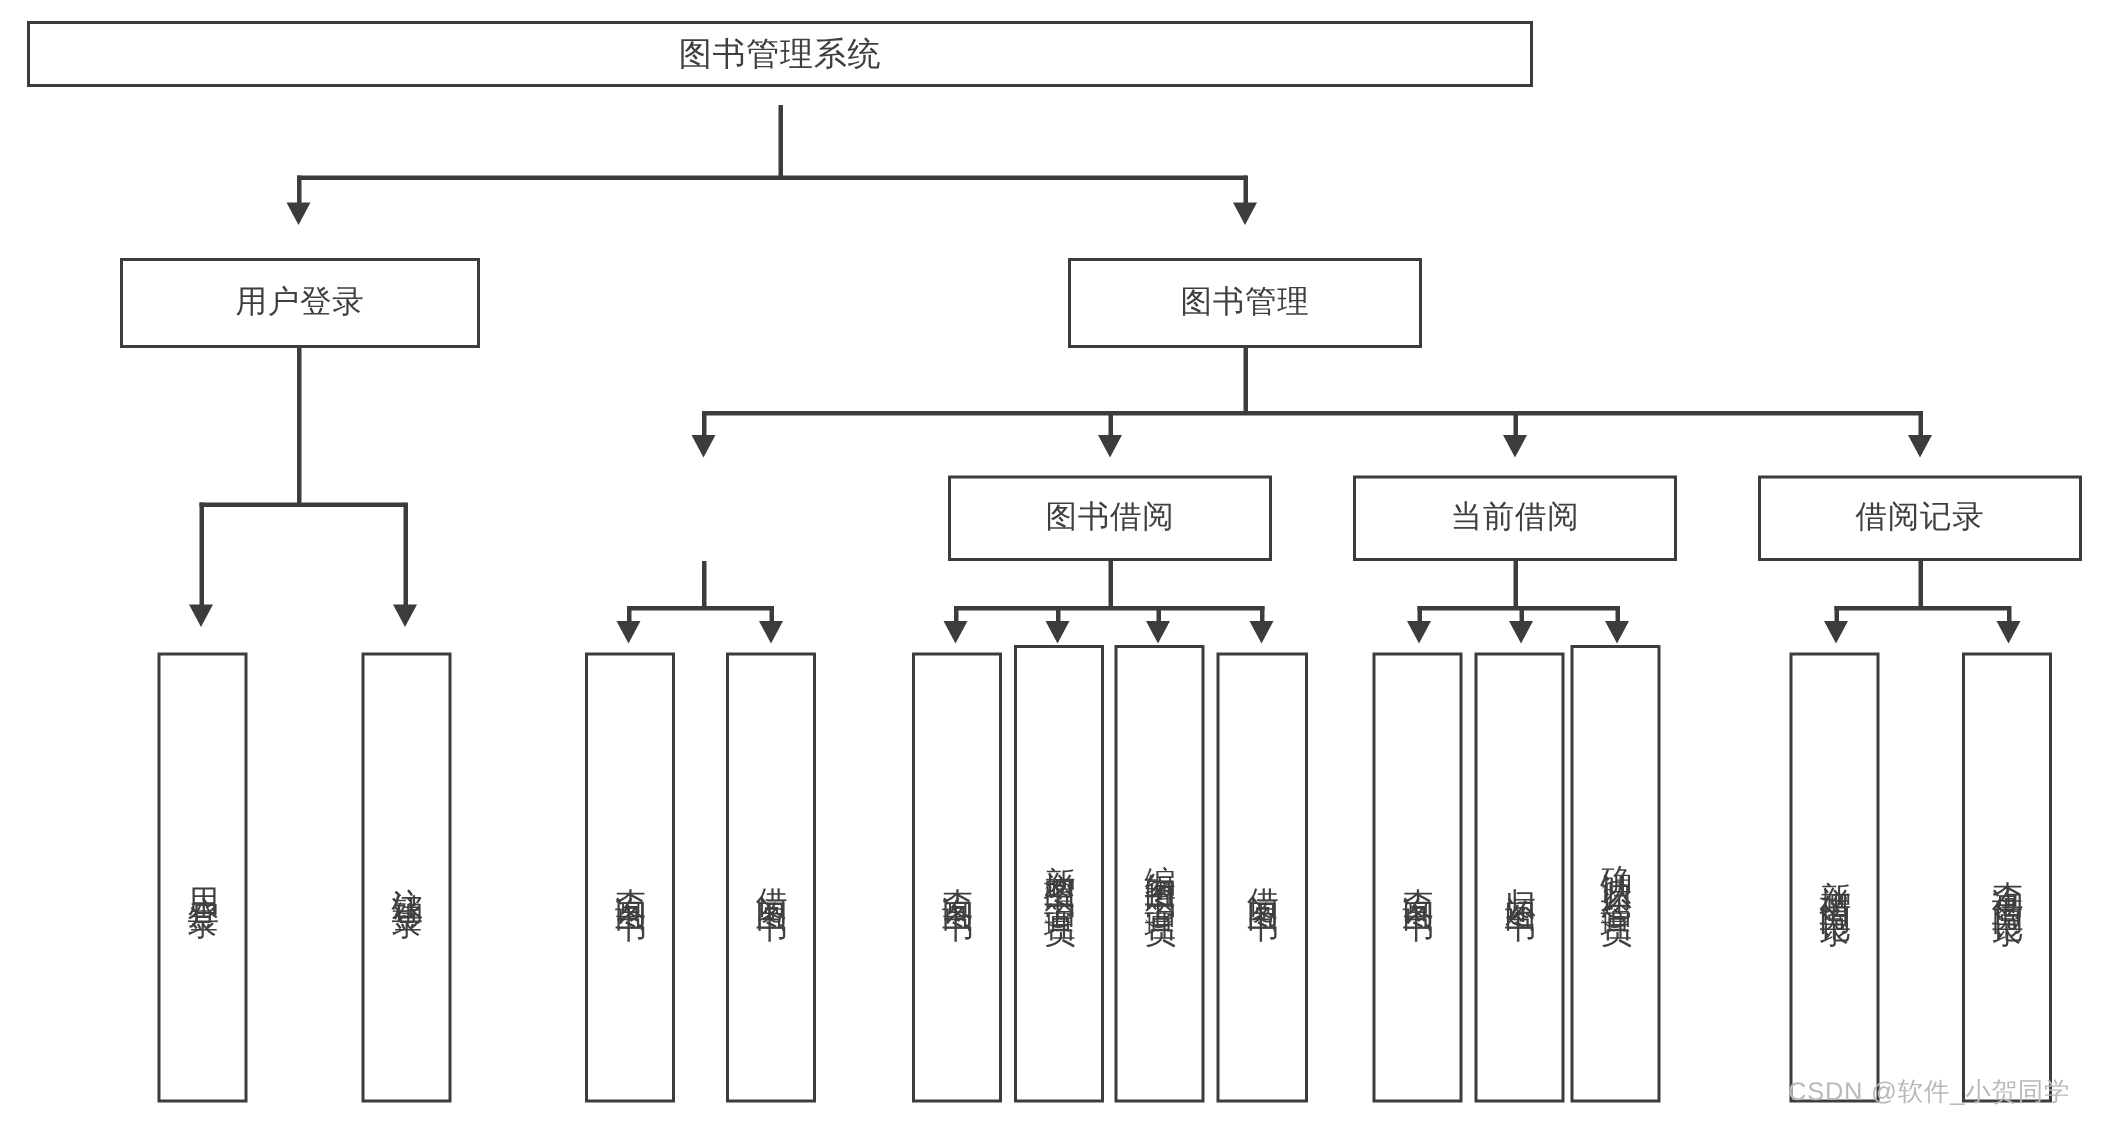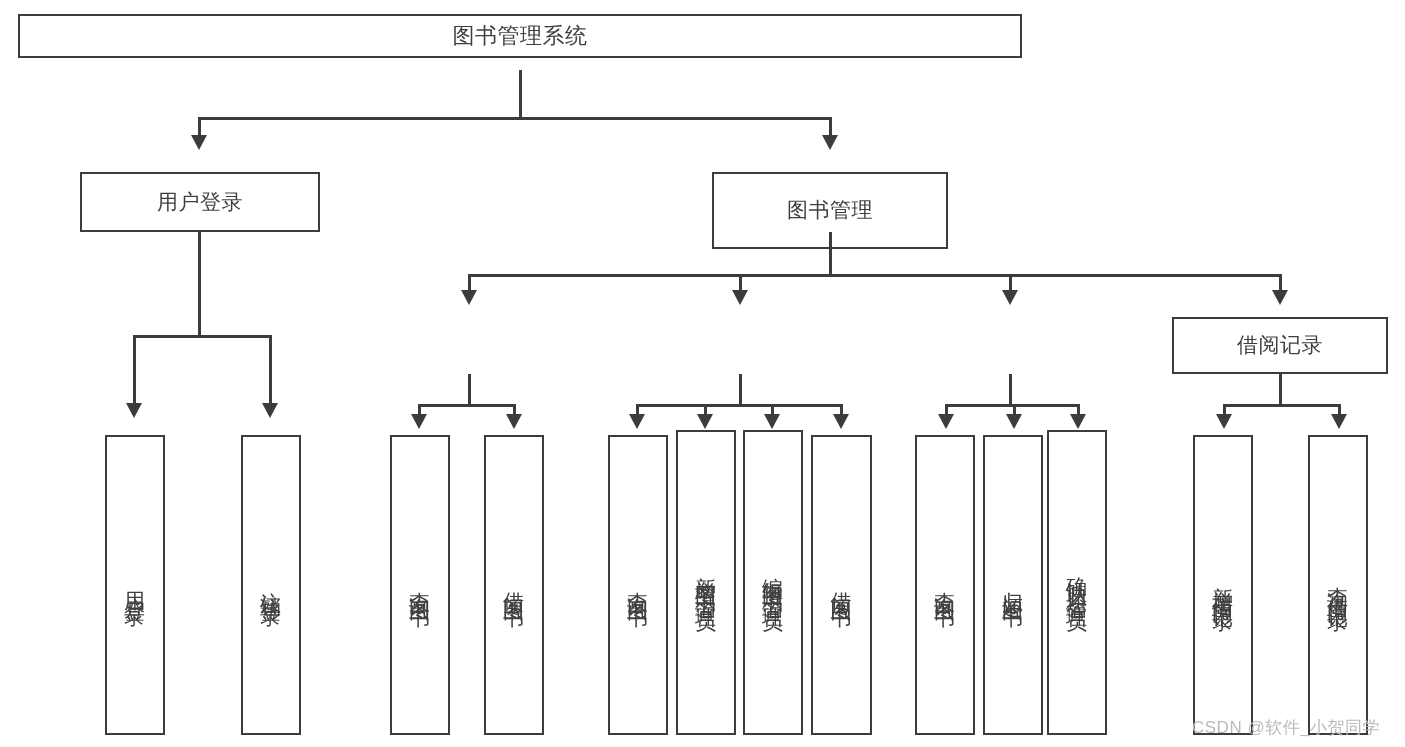--- a/index.html
+++ b/index.html
@@ -89,21 +89,21 @@
 
   <div class="ln v" style="left:198px; top:117px; width:2.5px; height:22px;"></div>
   <div class="arrow" style="left:191px; top:135px;"></div>
   <div class="ln v" style="left:829px; top:117px; width:2.5px; height:22px;"></div>
   <div class="arrow" style="left:822px; top:135px;"></div>
 
   <div class="node h" style="left:80px; top:172px; width:240px; height:60px;">
     <span class="label">用户登录</span>
   </div>
 
-  <div class="node h" style="left:712px; top:172px; width:236px; height:77px;">
+  <div class="node h" style="left:712px; top:172px; width:236px; height:60px;">
     <span class="label">图书管理</span>
   </div>
 
   <div class="ln v" style="left:198px; top:232px; width:2.5px; height:105px;"></div>
   <div class="ln h" style="left:133px; top:335px; width:137px; height:2.5px;"></div>
   <div class="ln v" style="left:133px; top:335px; width:2.5px; height:72px;"></div>
   <div class="arrow" style="left:126px; top:403px;"></div>
   <div class="ln v" style="left:269px; top:335px; width:2.5px; height:72px;"></div>
   <div class="arrow" style="left:262px; top:403px;"></div>
 
@@ -111,20 +111,26 @@
   <div class="ln h" style="left:468px; top:274px; width:813px; height:2.5px;"></div>
   <div class="ln v" style="left:468px; top:274px; width:2.5px; height:20px;"></div>
   <div class="arrow" style="left:461px; top:290px;"></div>
   <div class="ln v" style="left:739px; top:274px; width:2.5px; height:20px;"></div>
   <div class="arrow" style="left:732px; top:290px;"></div>
   <div class="ln v" style="left:1009px; top:274px; width:2.5px; height:20px;"></div>
   <div class="arrow" style="left:1002px; top:290px;"></div>
   <div class="ln v" style="left:1279px; top:274px; width:2.5px; height:20px;"></div>
   <div class="arrow" style="left:1272px; top:290px;"></div>
 
+  <div class="node h" style="left:632px; top:317px; width:216px; height:57px;">
+    <span class="label">图书借阅</span>
+  </div>
+  <div class="node h" style="left:902px; top:317px; width:216px; height:57px;">
+    <span class="label">当前借阅</span>
+  </div>
   <div class="node h" style="left:1172px; top:317px; width:216px; height:57px;justify-content:center;">
     <span class="label">借阅记录</span>
   </div>
 
   <div class="ln v" style="left:468px; top:374px; width:2.5px; height:32px;"></div>
   <div class="ln h" style="left:418px; top:404px; width:98px; height:2.5px;"></div>
   <div class="ln v" style="left:418px; top:404px; width:2.5px; height:12px;"></div>
   <div class="arrow" style="left:411px; top:414px;"></div>
   <div class="ln v" style="left:513px; top:404px; width:2.5px; height:12px;"></div>
   <div class="arrow" style="left:506px; top:414px;"></div>

